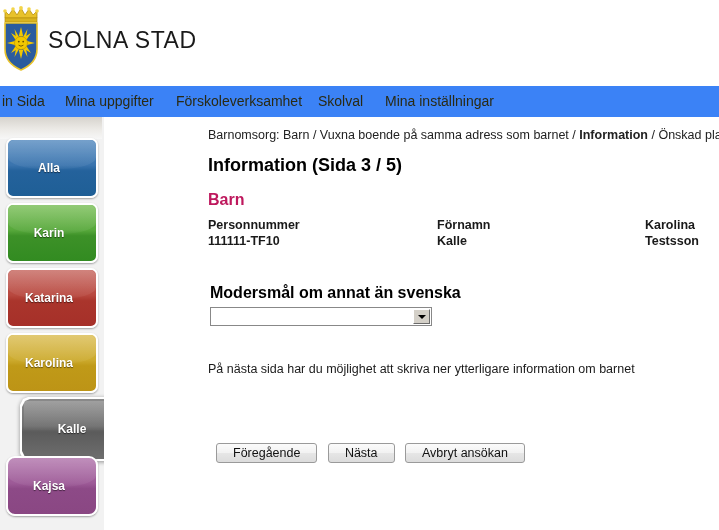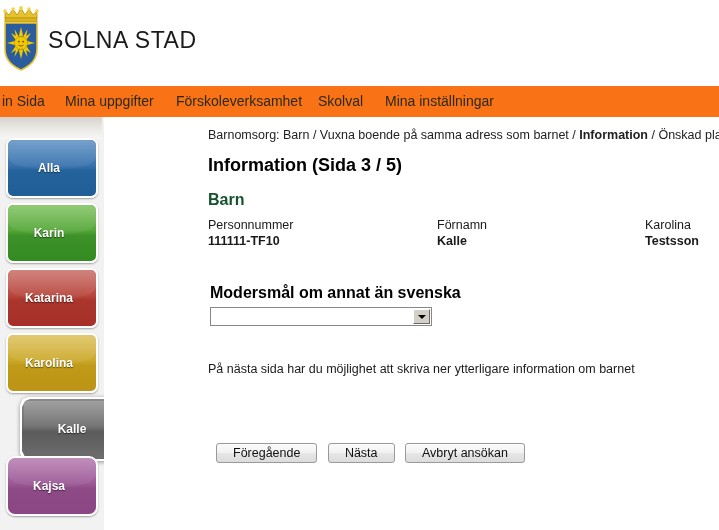--- a/index.html
+++ b/index.html
@@ -32,21 +32,21 @@
     color: #1a1a1a;
     font-family: "Liberation Sans", sans-serif;
     white-space: nowrap;
   }
 
   
   #navbar {
     position: absolute;
     left: 0; top: 86px;
     width: 719px; height: 31px;
-    background: #f97316;
+    background: #3b82f6;
   }
   .nav-item {
     position: absolute;
     top: 7px;
     font-size: 14px;
     color: #2a2a14;
     white-space: nowrap;
     cursor: pointer;
     font-family: "Liberation Sans", sans-serif;
   }
@@ -163,24 +163,24 @@
     font-size: 18px;
     font-weight: bold;
     color: #000;
     white-space: nowrap;
   }
   #section-title {
     position: absolute;
     left: 104px; top: 74px;
     font-size: 16px;
     font-weight: bold;
-    color: #14532d;
+    color: #be185d;
   }
   .field-col { position: absolute; font-size: 12.5px; color: #1a1a1a; white-space: nowrap; }
-  .field-label { top: 101px; font-weight: normal; }
+  .field-label { top: 101px; font-weight: bold; }
   .field-value { top: 117px; font-weight: bold; }
   .col-1 { left: 104px; }
   .col-2 { left: 333px; }
   .col-3 { left: 541px; }
 
   #form-heading {
     position: absolute;
     left: 106px; top: 167px;
     font-size: 16px;
     font-weight: bold;

